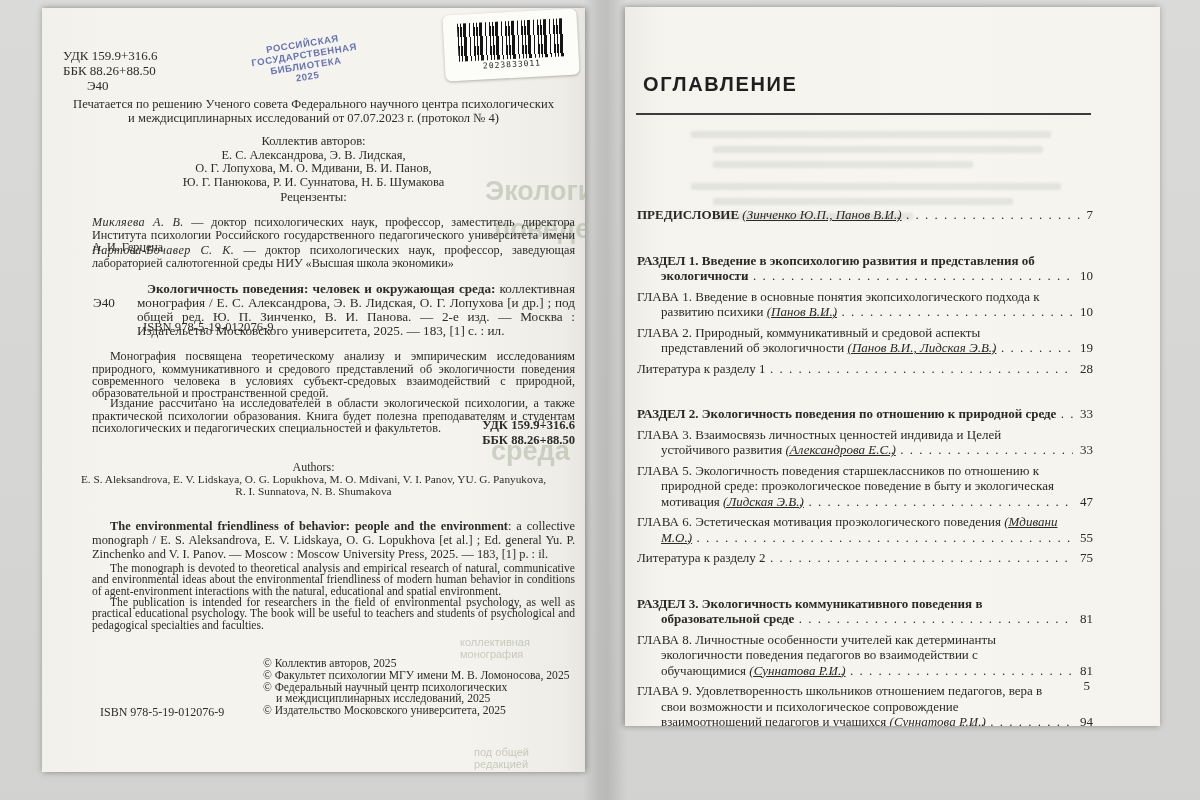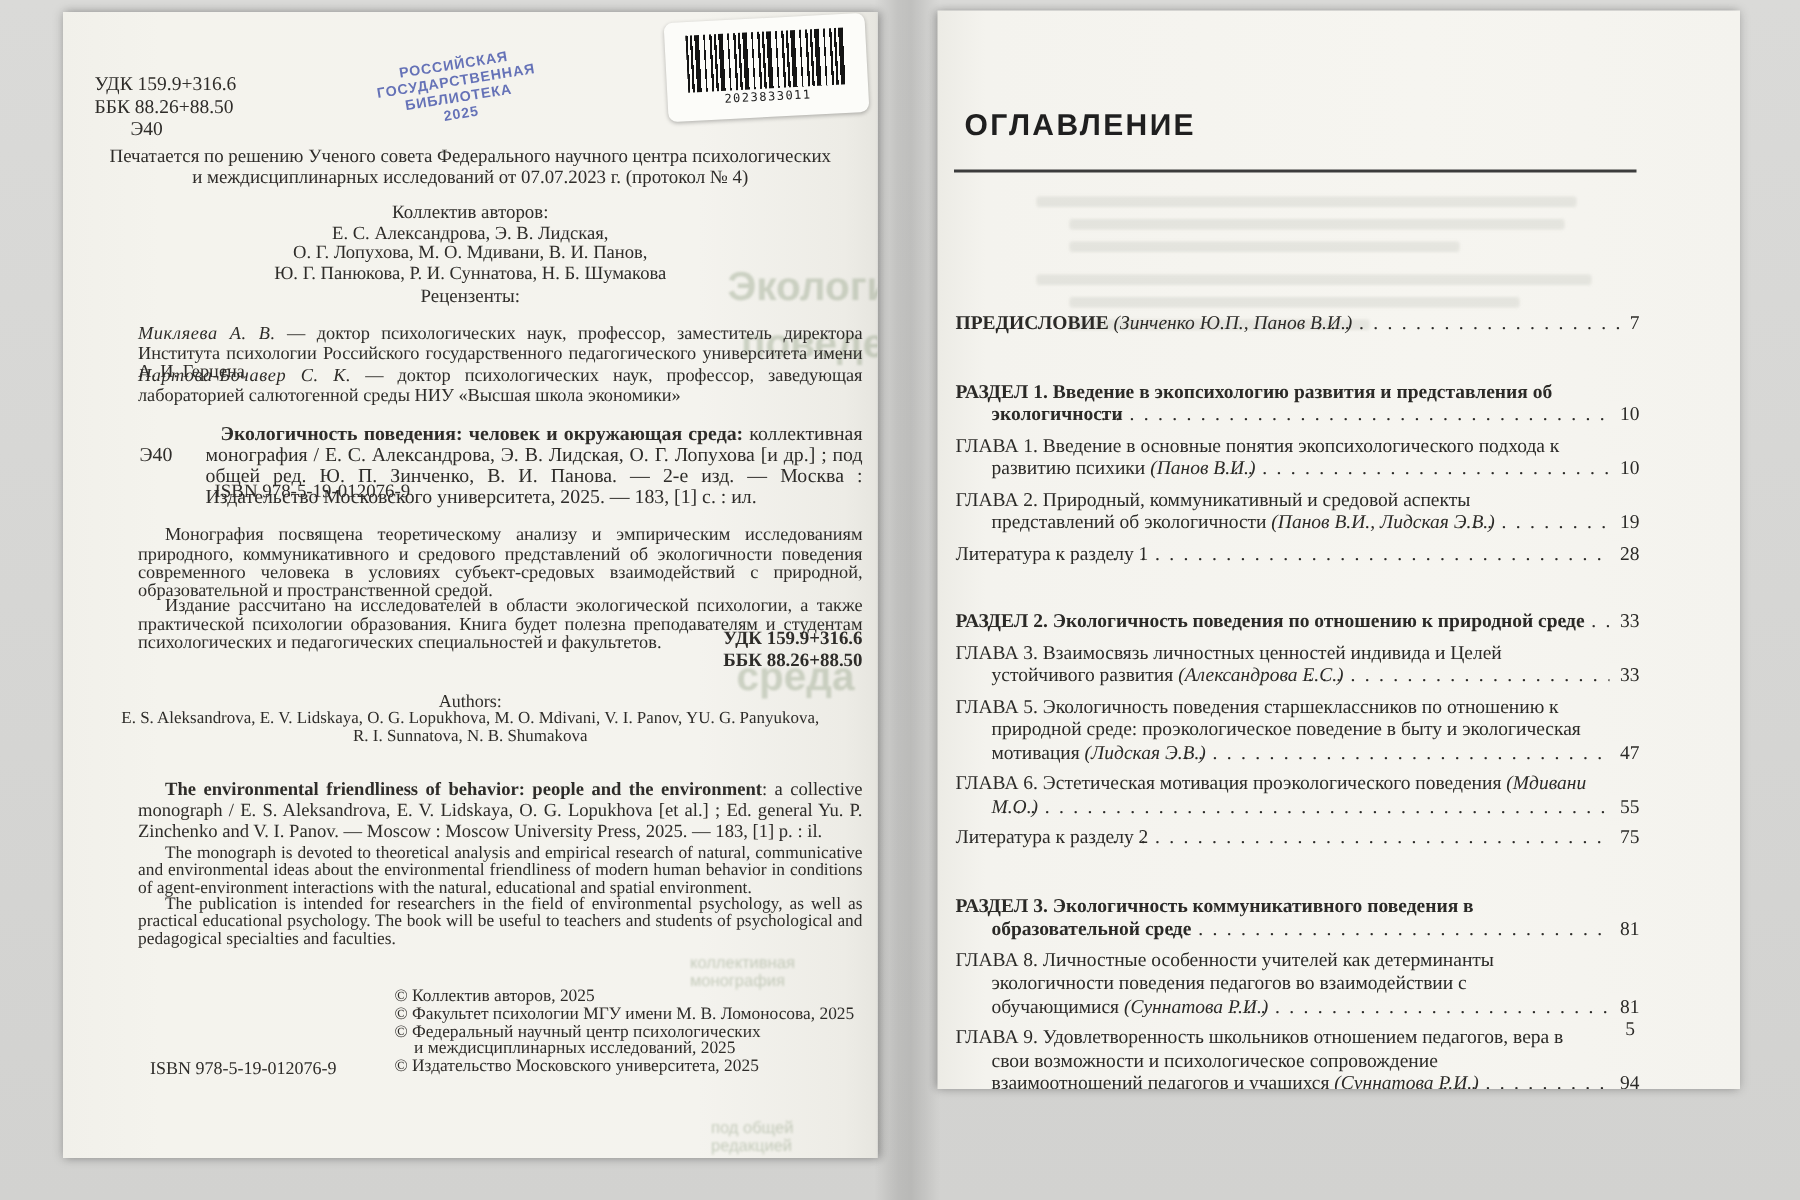--- a/index.html
+++ b/index.html
@@ -109,21 +109,21 @@
   .gb-b .gbar:nth-child(1){width:370px;} .gb-b .gbar:nth-child(2){width:300px; margin-left:22px;} .gb-b .gbar:nth-child(3){width:200px; margin-left:22px;}
 
   .toc { position:absolute; left:12px; top:200px; width:456px; font-size:13px; line-height:15.5px; color:#2b2a27; }
   .toc-row { position:relative; overflow:hidden; padding-right:34px; margin-bottom:5px; }
   .toc-text { display:block; padding-left:24px; text-indent:-24px; }
   .toc-text::after {
     content:" . . . . . . . . . . . . . . . . . . . . . . . . . . . . . . . . . . . . . . . . . . . . . . . . . . . . . . . . . . . . . . . . . . . . . . . . . . . . . . . . . . . .";
     position:absolute; white-space:nowrap; letter-spacing:1.5px; font-weight:normal; font-style:normal;
   }
   .pg { position:absolute; right:0; bottom:0; background:#f5f4ef; padding-left:7px; }
-  .auth { font-style:italic; }
+  .auth { font-style:italic;text-decoration:underline; }
   .sec { margin-top:30px; } .sec .pfx, .sec .ttl { font-weight:bold; }
   .pre-row { margin-bottom:13px; } .pre-row .pfx { font-weight:bold; }
   .folio { position:absolute; right:70px; bottom:32px; font-size:13px; }
 </style>
 </head>
 <body>
 
 <div class="scan">
 
   <section class="page page-left">

